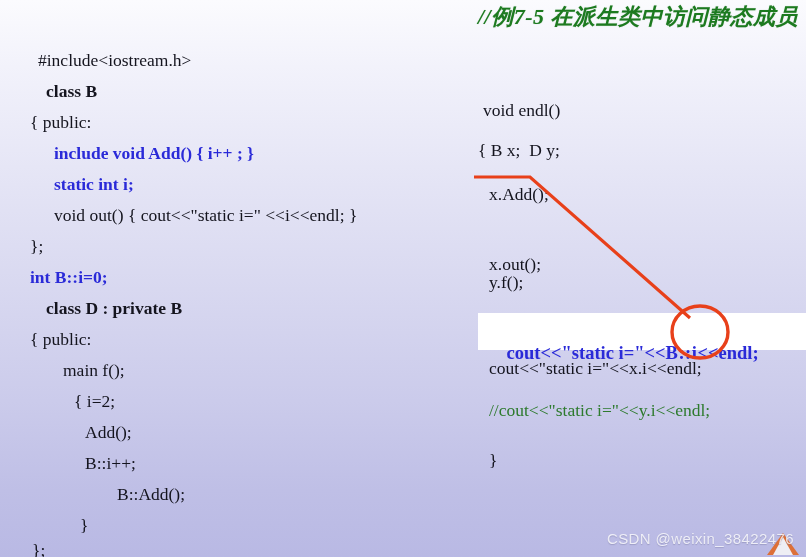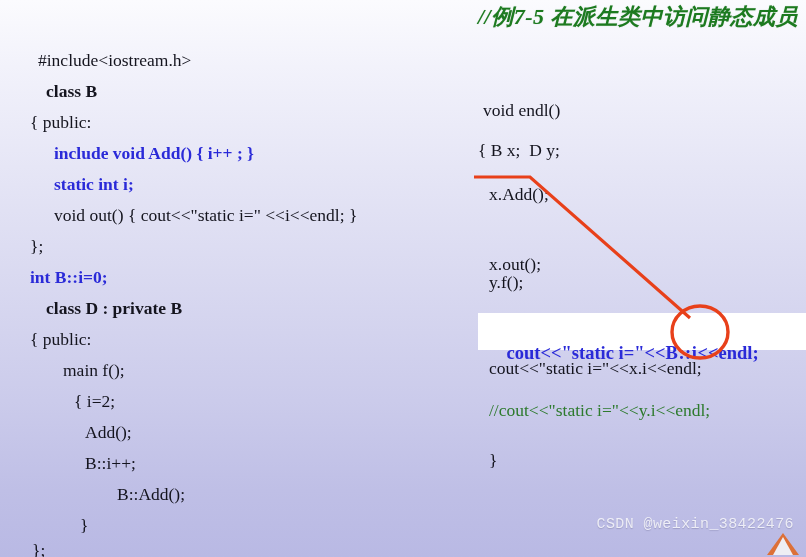--- a/index.html
+++ b/index.html
@@ -119,22 +119,22 @@
     width: 806px;
     height: 557px;
     z-index: 45;
     pointer-events: none;
   }
 
   
   #watermark {
     position: absolute;
     right: 12px;
-    bottom: 24px;
-    font-family: Liberation Mono, monospace;
+    bottom: 10px;
+    font-family: Liberation Sans, sans-serif;
     font-size: 15px;
     color: rgba(255,255,255,0.78);
     text-shadow: 0 1px 1px rgba(120,120,160,0.45);
     letter-spacing: 0.4px;
     white-space: nowrap;
     z-index: 60;
   }
   #wm-logo {
     position: absolute;
     right: 6px;

